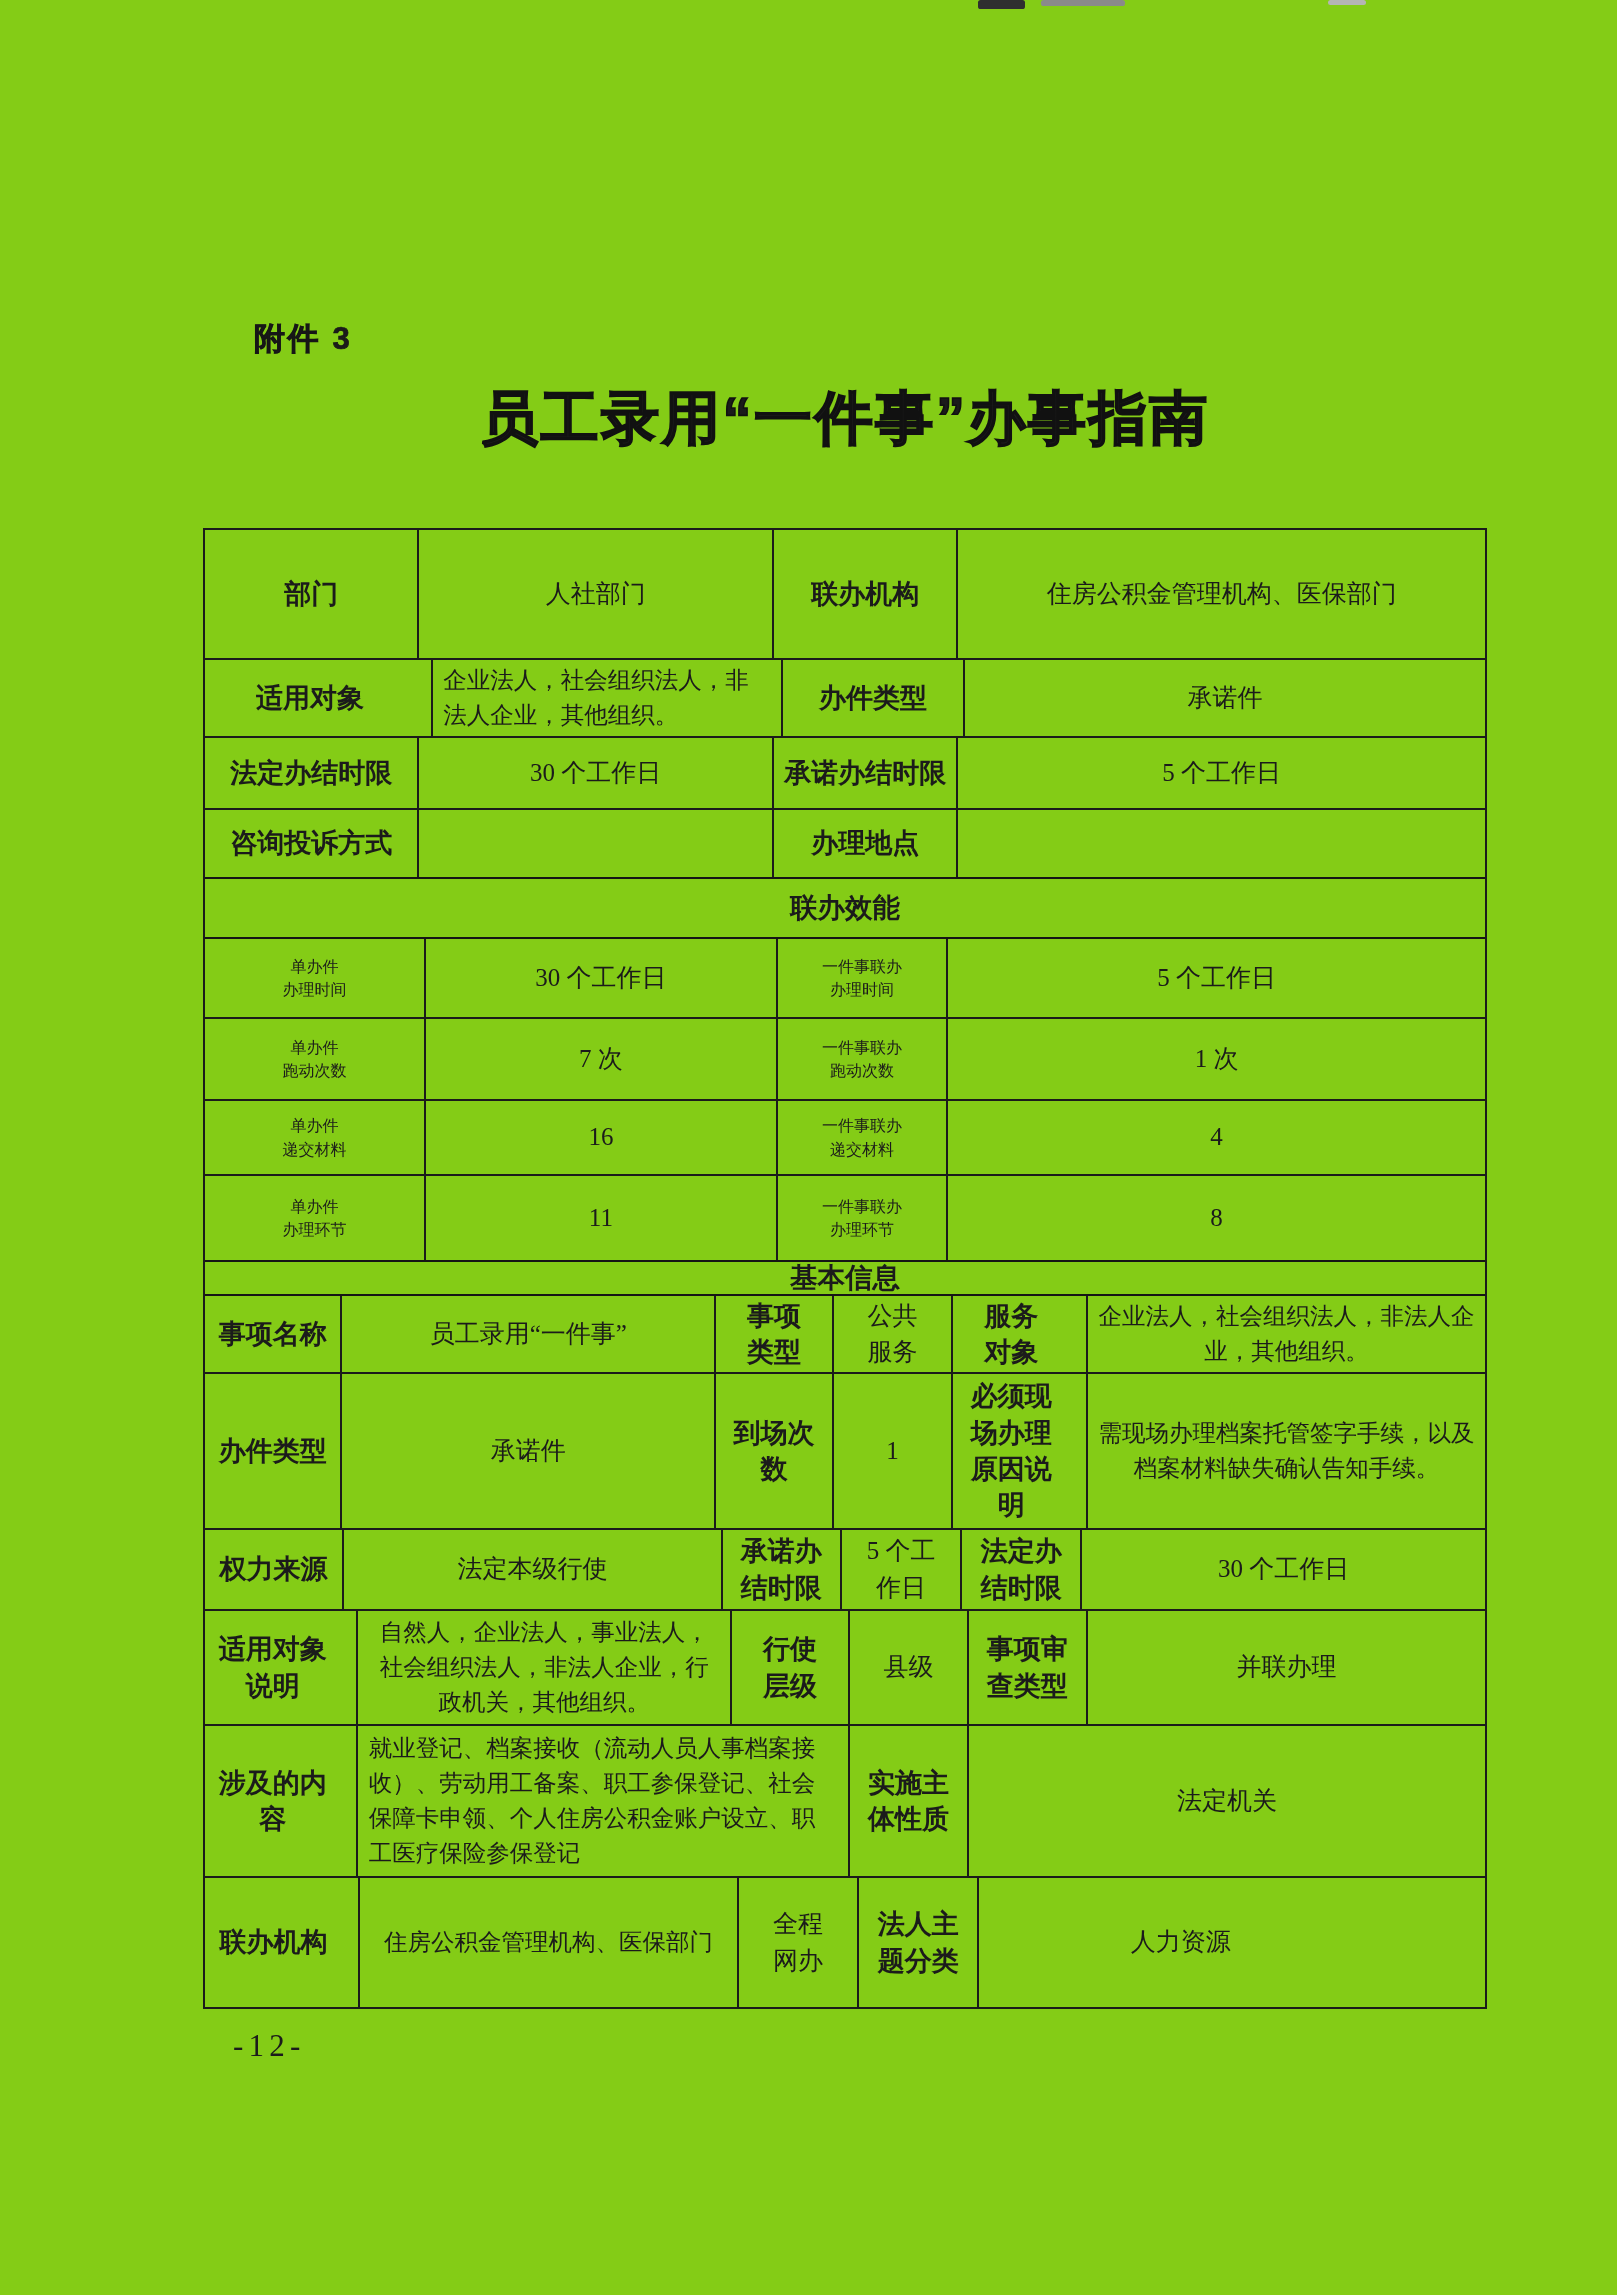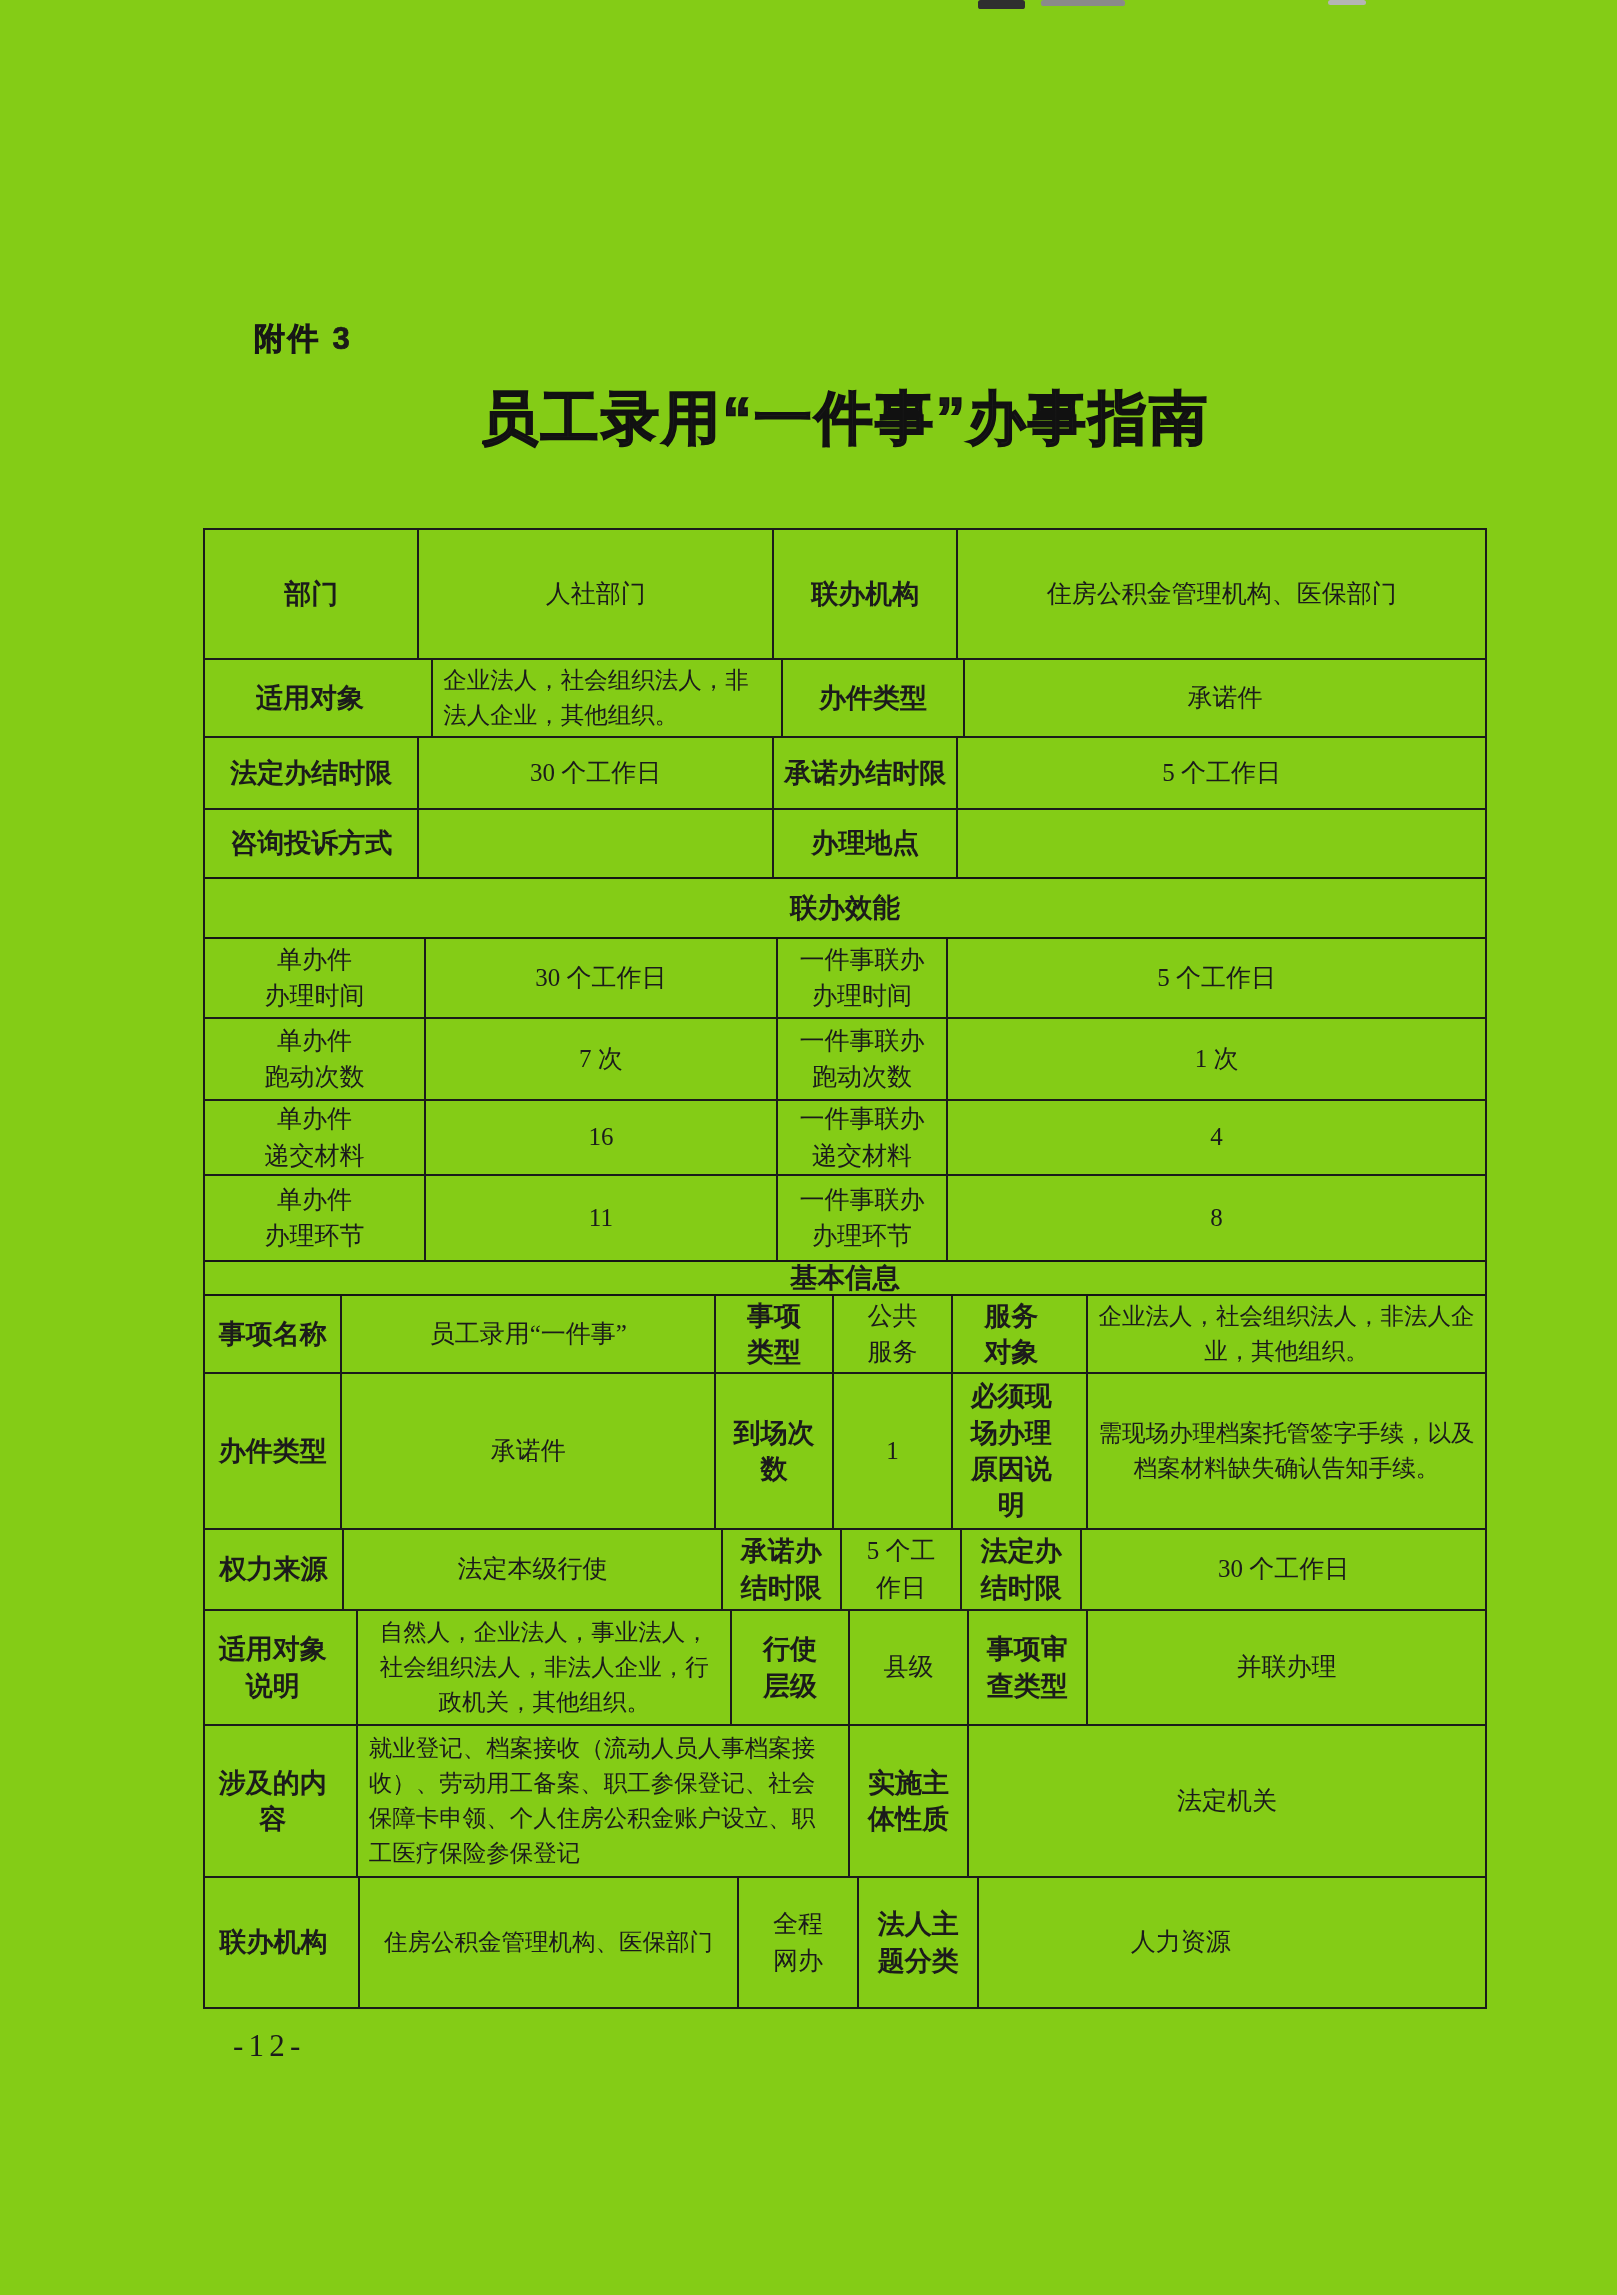--- a/index.html
+++ b/index.html
@@ -46,21 +46,21 @@
     white-space:pre-line;
     font-size:25px;line-height:1.45;
     padding:2.6px 6.5px;
     overflow:hidden;
   }
   .cell + .cell{border-left:2px solid #1b1b1b;}
   .lab{
     font-family:"Liberation Sans",sans-serif;
     font-weight:700;font-size:27px;line-height:1.35;
   }
-  .plain-lab{font-family:"Liberation Serif",serif;font-weight:400;font-size:25px;}
+  .plain-lab{font-family:"Liberation Serif",serif;font-weight:400;font-size:16px;}
   .hdr{
     font-family:"Liberation Sans",sans-serif;
     font-weight:700;font-size:27.5px;
     justify-content:center;
   }
   .para{font-size:23.5px;line-height:1.5;margin-left:16px;}
   .leftal{justify-content:flex-start;text-align:left;padding-left:10.5px;padding-right:7.8px;}
   
   .c1a{width:16.6%;} .c1b{width:27.7%;} .c1c{width:14.4%;} .c1d{width:41.3%;}
   

